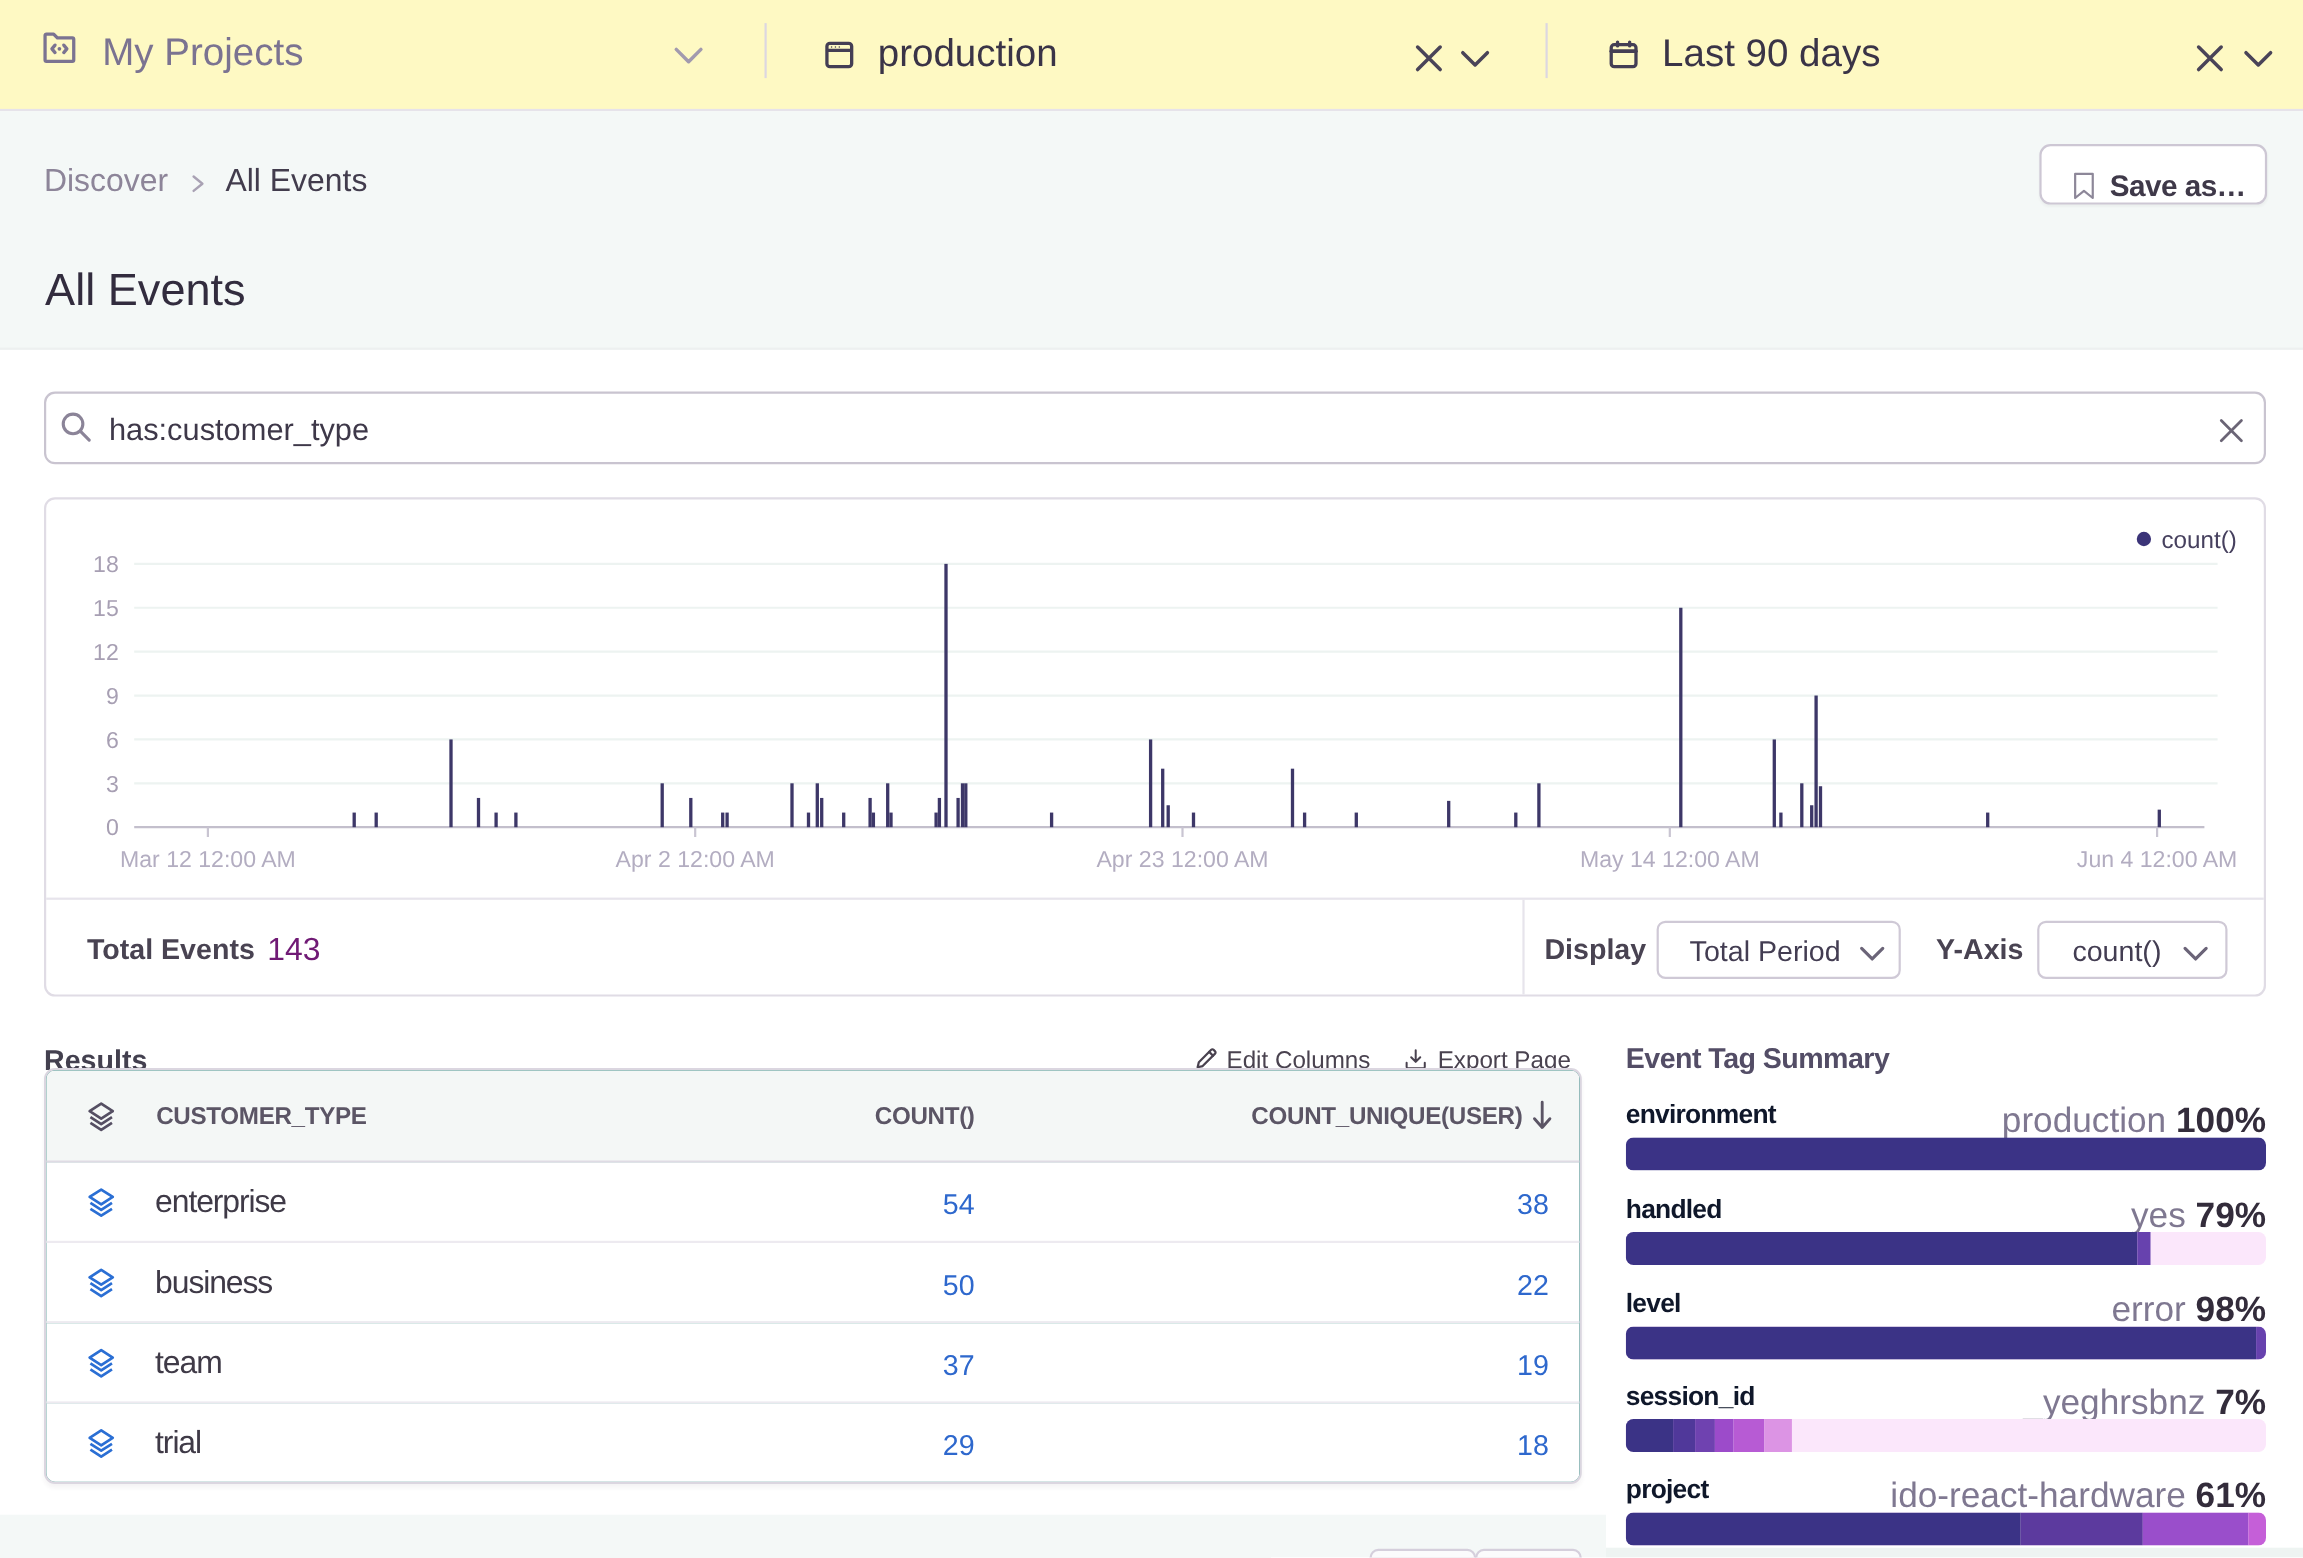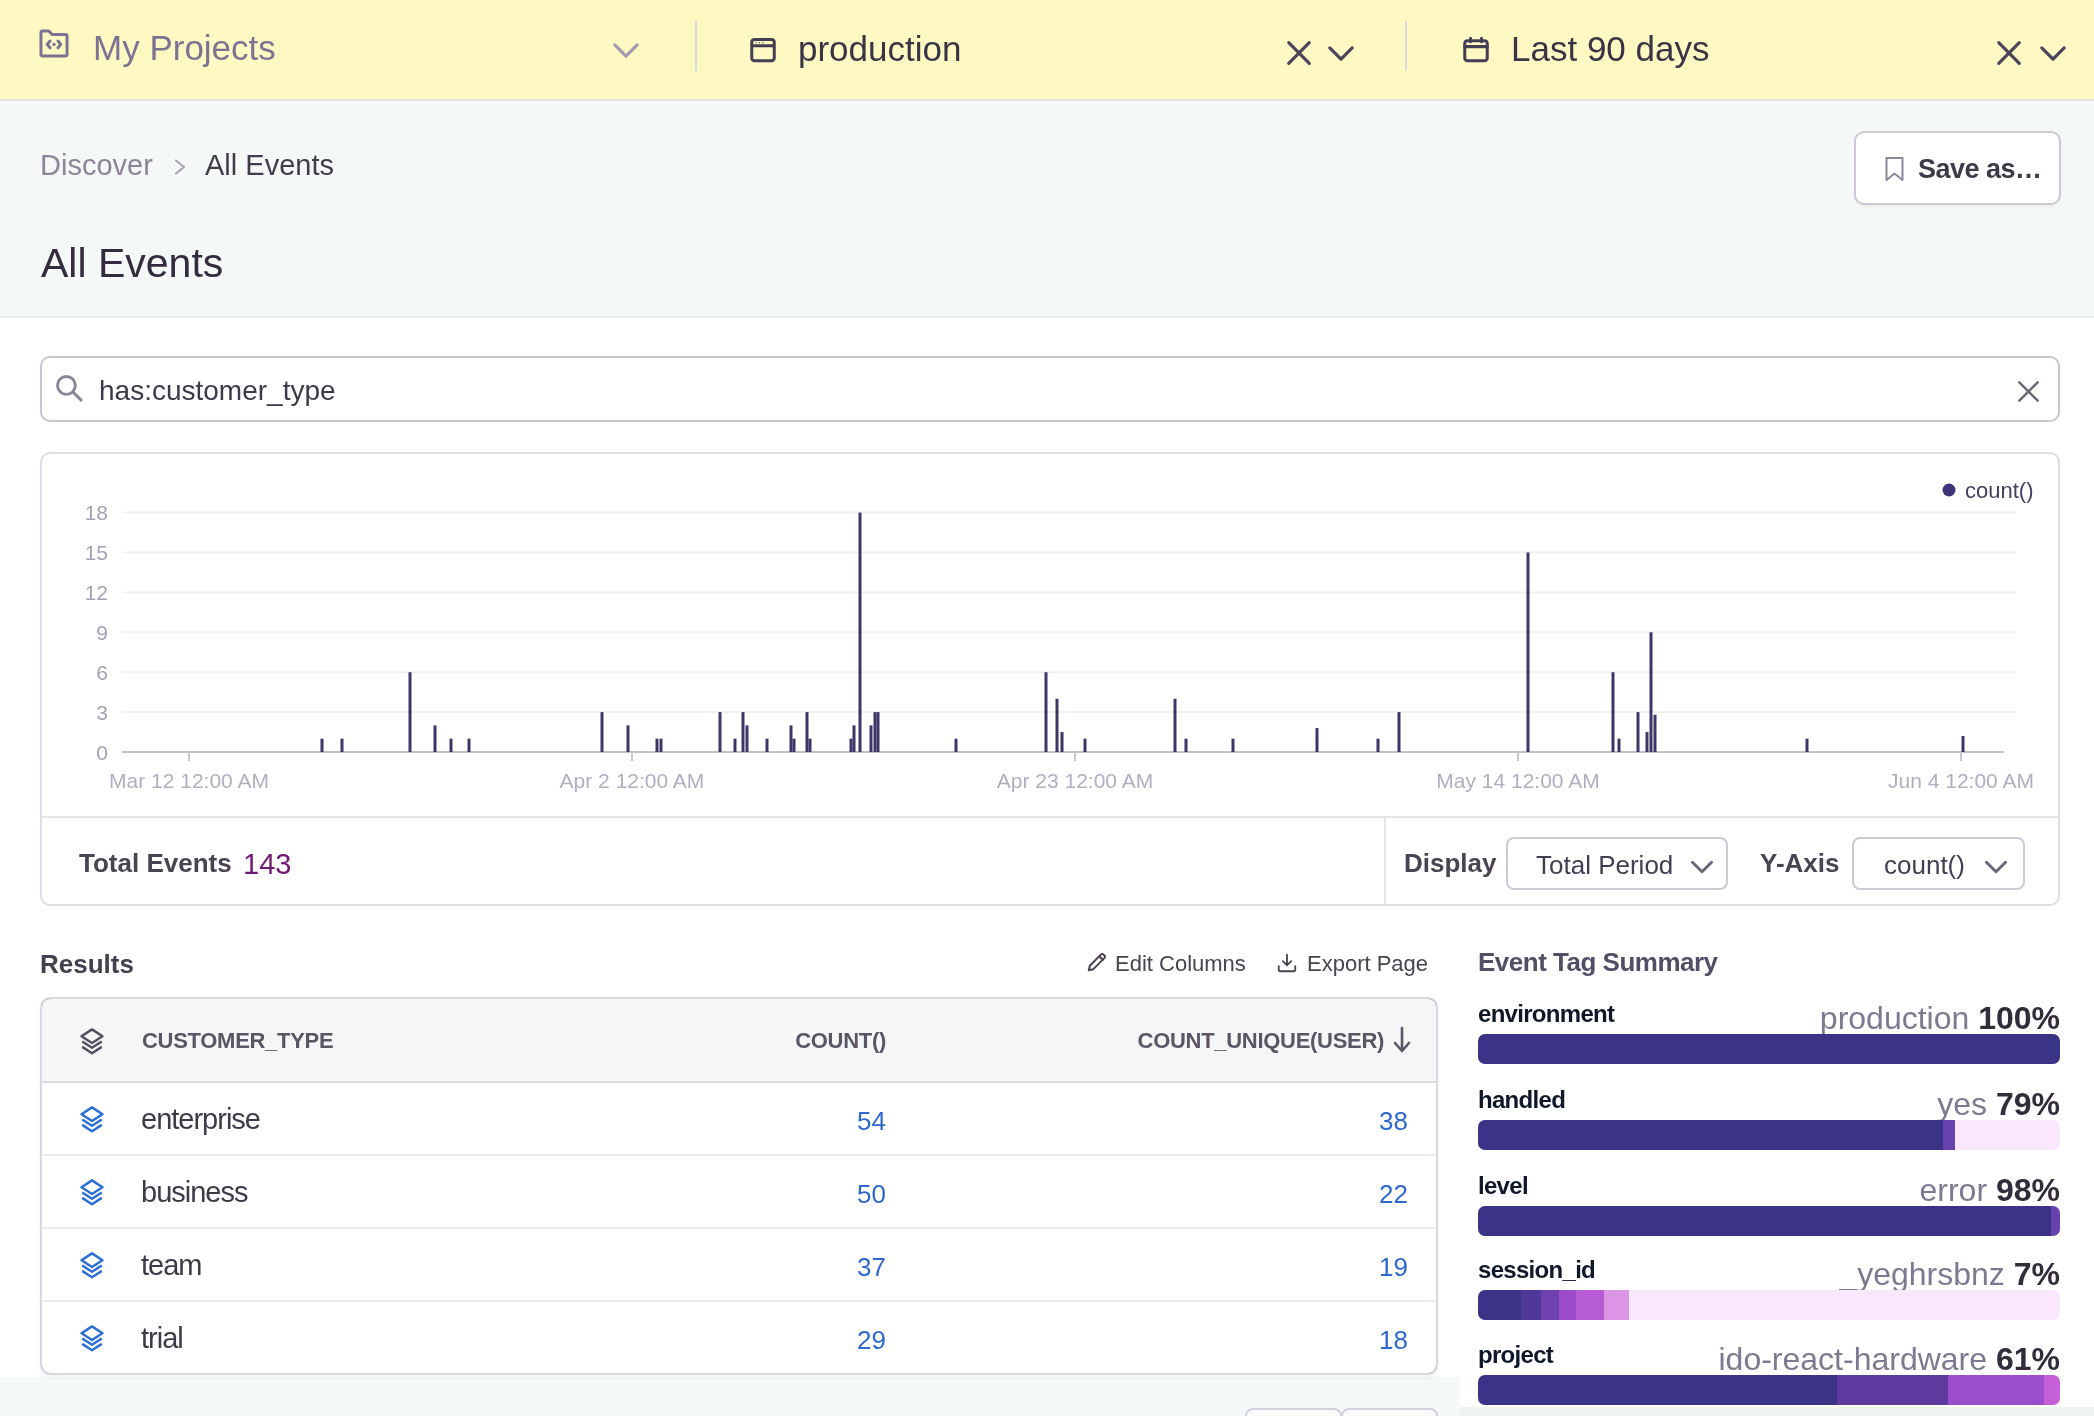--- a/index.html
+++ b/index.html
@@ -11,39 +11,39 @@
   #topbar { position:absolute; left:0; top:0; width:2094px; height:101px; background:#fef9c3; border-bottom:2px solid #e6e3ea; }
   .tb-text { font-size:35px; color:#3a3447; white-space:nowrap; }
   .tb-muted { font-size:35px; color:#7b7391; white-space:nowrap; }
   .vsep { position:absolute; top:21px; width:2px; height:50px; background:#dcd7e1; }
 
   
   #band { position:absolute; left:0; top:101px; width:2094px; height:217px; background:#f4f8f7; border-bottom:2px solid #edf0f0; }
   #crumbs { position:absolute; left:40px; top:149px; width:400px; height:40px; font-size:29px; color:#8d8599; white-space:nowrap; }
   #crumbs .cur { color:#423c4d; }
   #title { position:absolute; left:41px; top:240px; font-size:41px; color:#322c3e; }
-  #saveas { position:absolute; left:1854px; top:131px; width:207px; height:74px; background:#fff; border:2px solid #cdc7d4; border-radius:10px; box-shadow:0 2px 2px rgba(50,40,60,0.04); }
+  #saveas { position:absolute; left:1854px; top:131px; width:207px; height:55px; background:#fff; border:2px solid #cdc7d4; border-radius:10px; box-shadow:0 2px 2px rgba(50,40,60,0.04); }
   #saveas span { position:absolute; left:62px; top:21px; font-size:27px; font-weight:bold; color:#3f3949; letter-spacing:-0.5px; white-space:nowrap; }
 
   
   #search { position:absolute; left:40px; top:356px; width:2020px; height:66px; border:2px solid #c9c4d0; border-radius:10px; background:#fff; }
   #search .q { position:absolute; left:57px; top:17px; font-size:28px; color:#3e3849; }
 
   
   #panel { position:absolute; left:40px; top:452px; width:2020px; height:454px; border:2px solid #e0dce5; border-radius:10px; background:#fff; }
   #chartsvg { position:absolute; left:0; top:0; }
   #pfoot { position:absolute; left:0; top:362px; width:2016px; height:88px; border-top:2px solid #e7e4ec; }
   #pfoot .vline { position:absolute; left:1342px; top:0px; width:2px; height:86px; background:#e7e4ec; }
   .footlbl { font-size:26px; font-weight:bold; color:#494352; white-space:nowrap; }
   .dropbtn { position:absolute; top:19px; height:53px; border:2px solid #cfc9d6; border-radius:8px; background:#fff; font-size:26px; color:#433d52; }
 
   
   #results-h { position:absolute; left:40px; top:949px; font-size:26px; font-weight:bold; color:#43404f; }
   .toollink { position:absolute; top:951px; font-size:22px; color:#49424f; white-space:nowrap; }
-  #table { position:absolute; left:40px; top:997px; width:1398px; height:378px; background:#0f766e; border:2px solid #dbd6e0; border-radius:10px; box-shadow:0 3px 4px rgba(50,40,60,0.05); overflow:hidden; }
+  #table { position:absolute; left:40px; top:971px; width:1398px; height:378px; background:#0f766e; border:2px solid #dbd6e0; border-radius:10px; box-shadow:0 3px 4px rgba(50,40,60,0.05); overflow:hidden; }
   #thead { position:absolute; left:0; top:0; width:1394px; height:84px; background:#f4f7f6; border-bottom:2px solid #dfdbe4; }
   .th { position:absolute; top:29px; font-size:22px; font-weight:bold; color:#5b5565; letter-spacing:-0.3px; white-space:nowrap; }
   .row { position:absolute; left:0; width:1394px; height:73px; border-bottom:2px solid #edeaf0; background:#fff; }
   .row .name { position:absolute; left:99px; top:20px; font-size:29px; letter-spacing:-1px; color:#3f3a47; }
   .num { position:absolute; top:23px; font-size:26px; color:#2e68cd; text-align:right; }
 
   
   .pagestub { position:absolute; top:1408px; height:10px; background:#fbfbfc; border:2px solid #d5cfdc; border-radius:8px 8px 0 0; }
 
   

